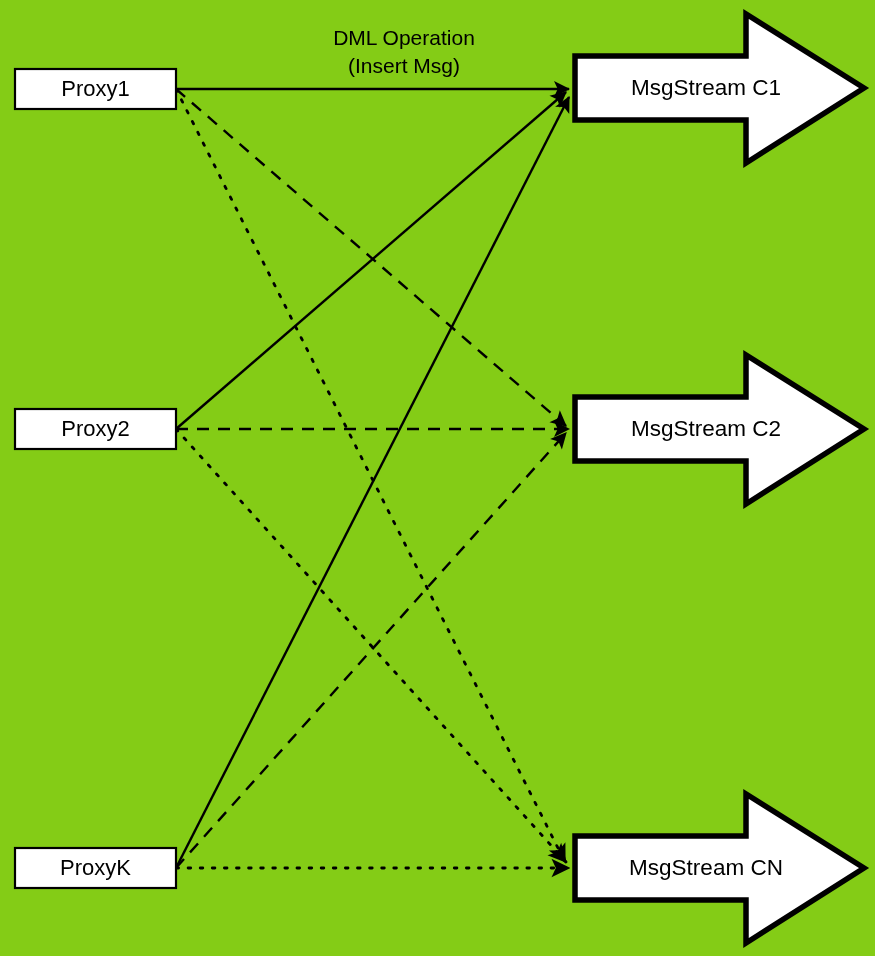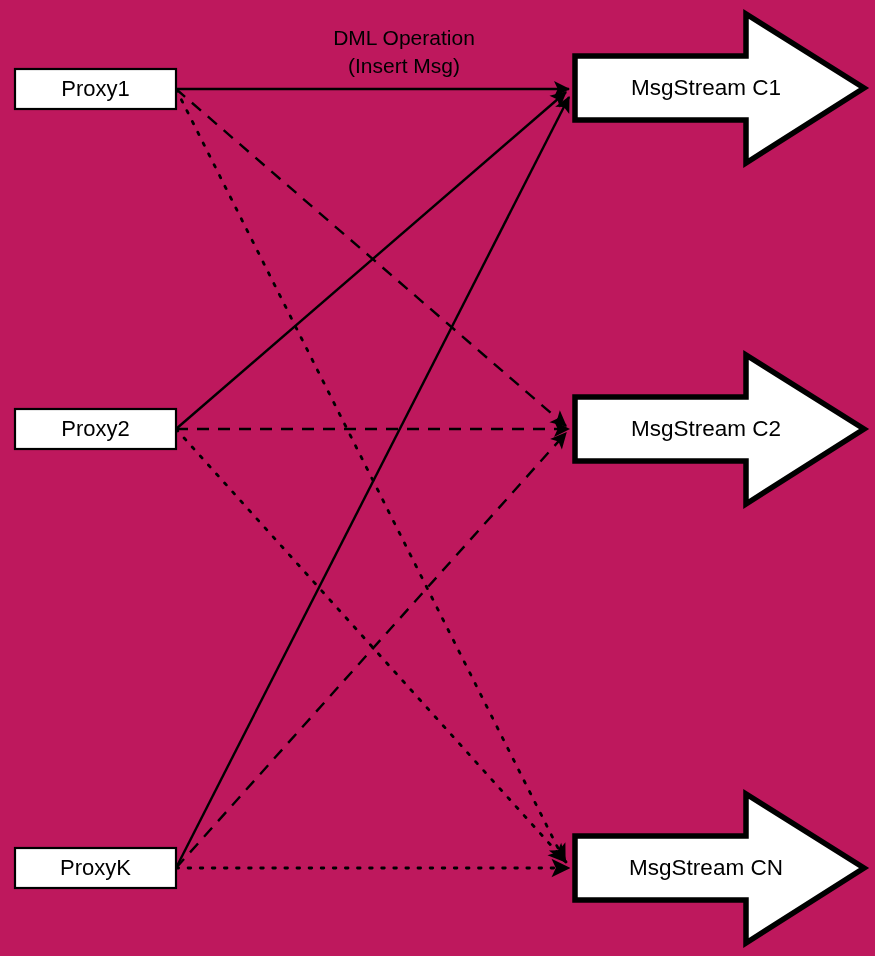--- a/index.html
+++ b/index.html
@@ -9,21 +9,21 @@
     background: #ffffff;
   }
   body {
     font-family: "Liberation Sans", sans-serif;
     color: #000000;
   }
   #diagram-root {
     position: relative;
     width: 875px;
     height: 956px;
-    background: #be185d;
+    background: #84cc16;
     overflow: hidden;
   }
   svg#diagram-svg {
     display: block;
     width: 875px;
     height: 956px;
   }
   .proxy-box-rect {
     fill: #ffffff;
     stroke: #000000;

